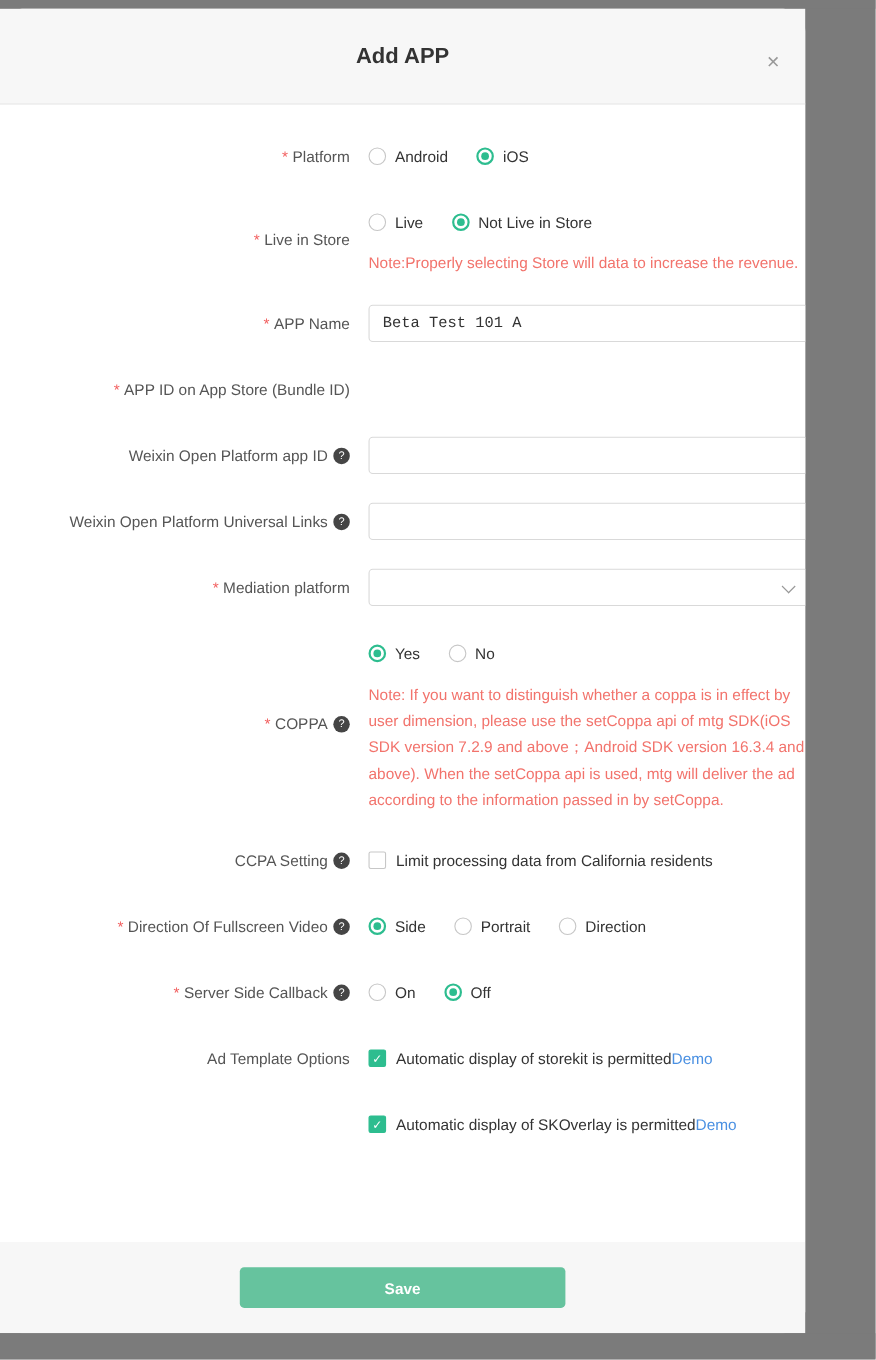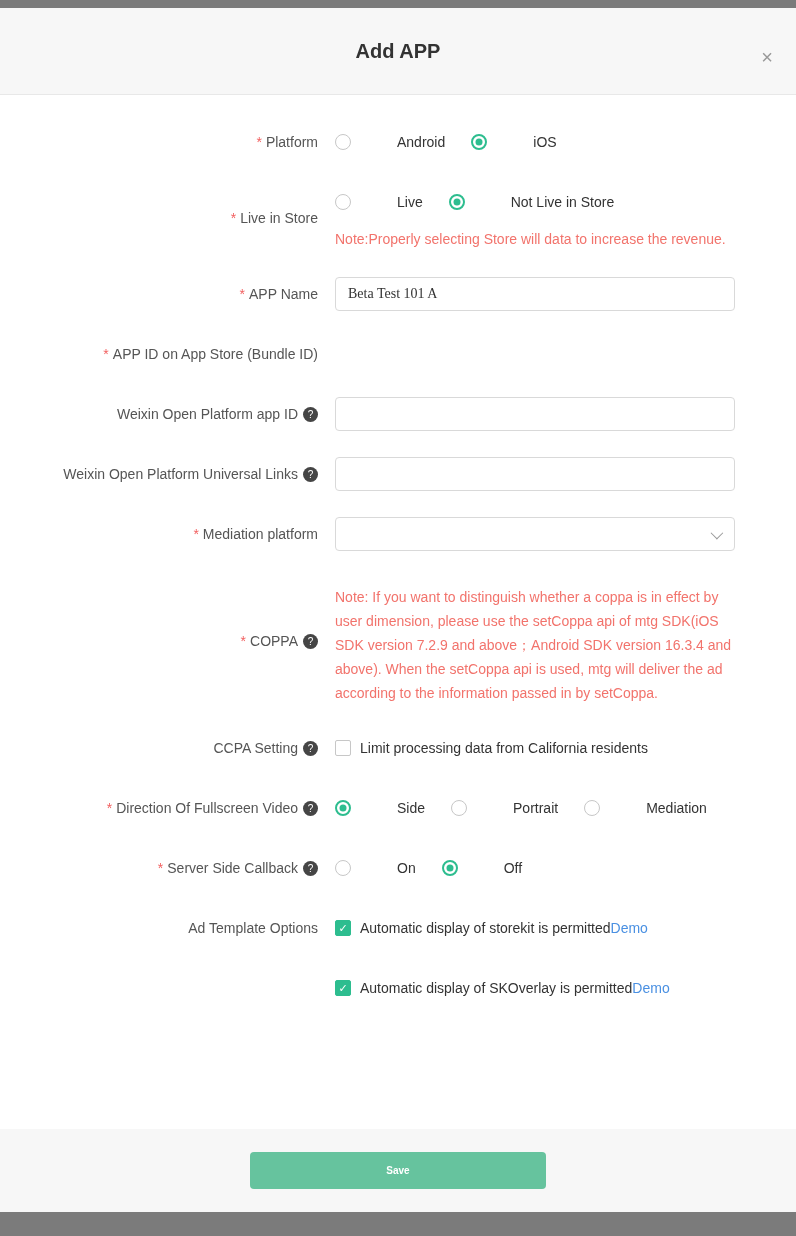--- a/index.html
+++ b/index.html
@@ -14,21 +14,21 @@
   *{box-sizing:border-box;}
   html,body{margin:0;padding:0;}
   body{
     width:796px;height:1236px;overflow:hidden;
     font-family:"Liberation Sans","DejaVu Sans",sans-serif;
     background:#7b7b7b;font-size:14px;color:var(--text);
   }
   .strip{width:796px;background:#7b7b7b;}
   .strip.top{height:8px;}
   .strip.bottom{height:23px;}
-  .modal{width:796px;background:#ffffff;border-radius:20px;}
+  .modal{width:732px;background:#ffffff;border-radius:20px;}
   .modal-header{
     position:relative;height:87px;background:#f7f7f7;
     border-bottom:1px solid #e8e8e8;
     display:flex;align-items:center;justify-content:center;
   }
   .modal-title{font-size:20px;font-weight:bold;color:#333;}
   .modal-close{
     position:absolute;right:18px;top:38px;width:22px;height:22px;
     color:#999;font-size:20px;line-height:22px;text-align:center;cursor:pointer;
   }
@@ -45,31 +45,31 @@
     width:15px;height:15px;border-radius:50%;background:#454545;color:#fff;
     font-size:10px;line-height:15px;display:inline-flex;align-items:center;
     justify-content:center;margin-left:5px;flex:0 0 15px;cursor:pointer;
   }
   .control{flex:1;padding-left:17px;}
   .control-line{display:flex;align-items:center;min-height:34px;}
   
   .text-input,.select{
     width:400px;height:34px;border:1px solid var(--border);border-radius:4px;
     padding:0 12px;font-size:14px;color:var(--text);outline:none;background:#fff;
-    font-family:Liberation Serif, serif;
+    font-family:Liberation Mono, monospace;
   }
   .text-input::placeholder{color:#bfc4cc;}
   .select{position:relative;display:flex;align-items:center;cursor:pointer;}
   .chevron{
     position:absolute;right:14px;top:12px;width:9px;height:9px;
     border-right:1.5px solid #999;border-bottom:1.5px solid #999;
     transform:rotate(45deg) translateY(-2px);
   }
   
-  .radio{display:inline-flex;align-items:center;margin-right:26px;cursor:pointer;gap:38px;}
+  .radio{display:inline-flex;align-items:center;margin-right:26px;cursor:pointer;}
   .radio-circle{
     width:16px;height:16px;border-radius:50%;border:1px solid #c7c7c7;
     background:#fff;margin-right:8px;position:relative;flex:0 0 16px;
   }
   .radio.checked .radio-circle{border:2px solid var(--green);}
   .radio.checked .radio-circle::after{
     content:"";position:absolute;top:50%;left:50%;transform:translate(-50%,-50%);
     width:7px;height:7px;border-radius:50%;background:var(--green);
   }
   .radio-text{color:var(--text);}
@@ -85,21 +85,21 @@
   
   .note{
     max-width:402px;color:var(--red);line-height:24px;margin-top:8px;font-size:14px;
   }
   
   .modal-footer{
     height:83px;background:#f7f7f7;display:flex;align-items:center;justify-content:center;
   }
   .save-btn{
     width:296px;height:37px;background:var(--save-green);border:none;border-radius:4px;
-    color:#fff;font-size:10px;font-weight:bold;cursor:pointer;
+    color:#fff;font-size:14px;font-weight:bold;cursor:pointer;
     font-family:"Liberation Sans","DejaVu Sans",sans-serif;
   }
 </style>
 </head>
 <body>
 
 <div class="strip top"></div>
 
 <div class="modal">
 
@@ -199,20 +199,30 @@
       </div>
     </div>
 
     <div class="row">
       <div class="row-label">
         <span class="req">*</span>
         <span class="label-text">COPPA</span>
         <span class="help">?</span>
       </div>
       <div class="control">
+        <div class="control-line">
+          <span class="radio checked">
+            <span class="radio-circle"></span>
+            <span class="radio-text">Yes</span>
+          </span>
+          <span class="radio">
+            <span class="radio-circle"></span>
+            <span class="radio-text">No</span>
+          </span>
+        </div>
         <div class="note">Note: If you want to distinguish whether a coppa is in effect by user dimension, please use the setCoppa api of mtg SDK(iOS SDK version 7.2.9 and above；Android SDK version 16.3.4 and above). When the setCoppa api is used, mtg will deliver the ad according to the information passed in by setCoppa.</div>
       </div>
     </div>
 
     <div class="row">
       <div class="row-label">
         <span class="label-text">CCPA Setting</span>
         <span class="help">?</span>
       </div>
       <div class="control">
@@ -236,21 +246,21 @@
           <span class="radio checked">
             <span class="radio-circle"></span>
             <span class="radio-text">Side</span>
           </span>
           <span class="radio">
             <span class="radio-circle"></span>
             <span class="radio-text">Portrait</span>
           </span>
           <span class="radio">
             <span class="radio-circle"></span>
-            <span class="radio-text">Mediation</span>
+            <span class="radio-text">Direction</span>
           </span>
         </div>
       </div>
     </div>
 
     <div class="row">
       <div class="row-label">
         <span class="req">*</span>
         <span class="label-text">Server Side Callback</span>
         <span class="help">?</span>

